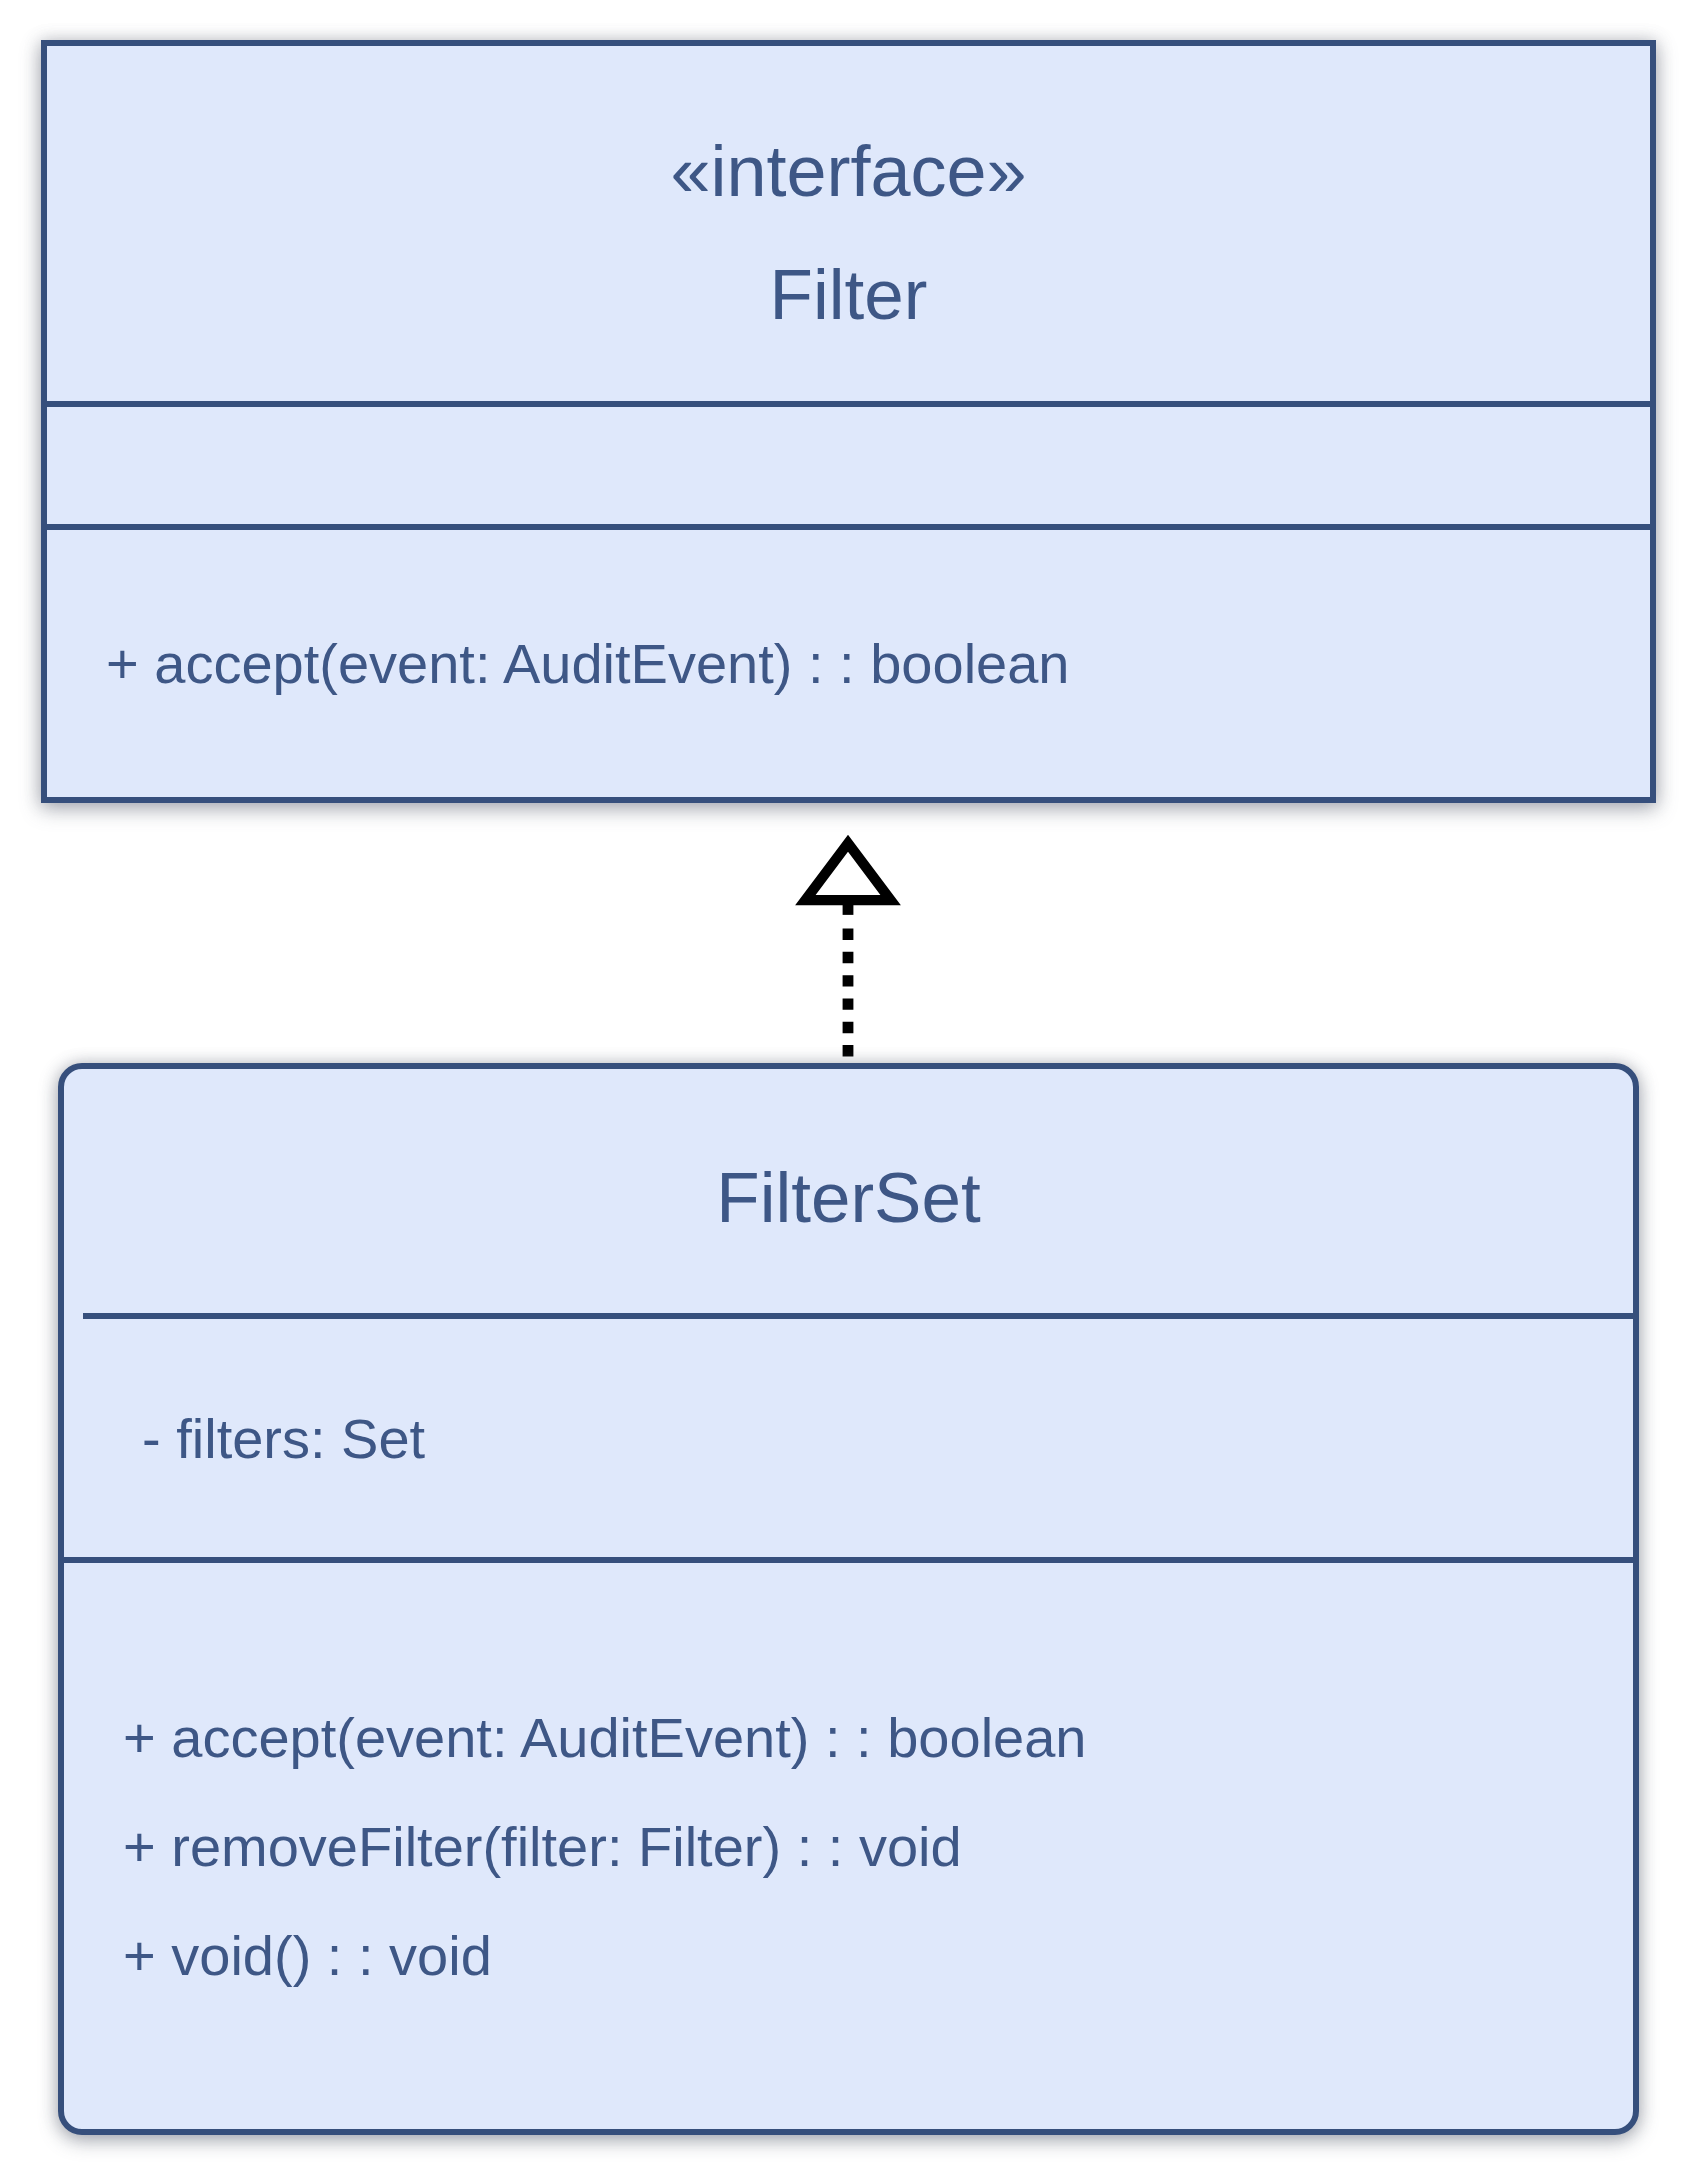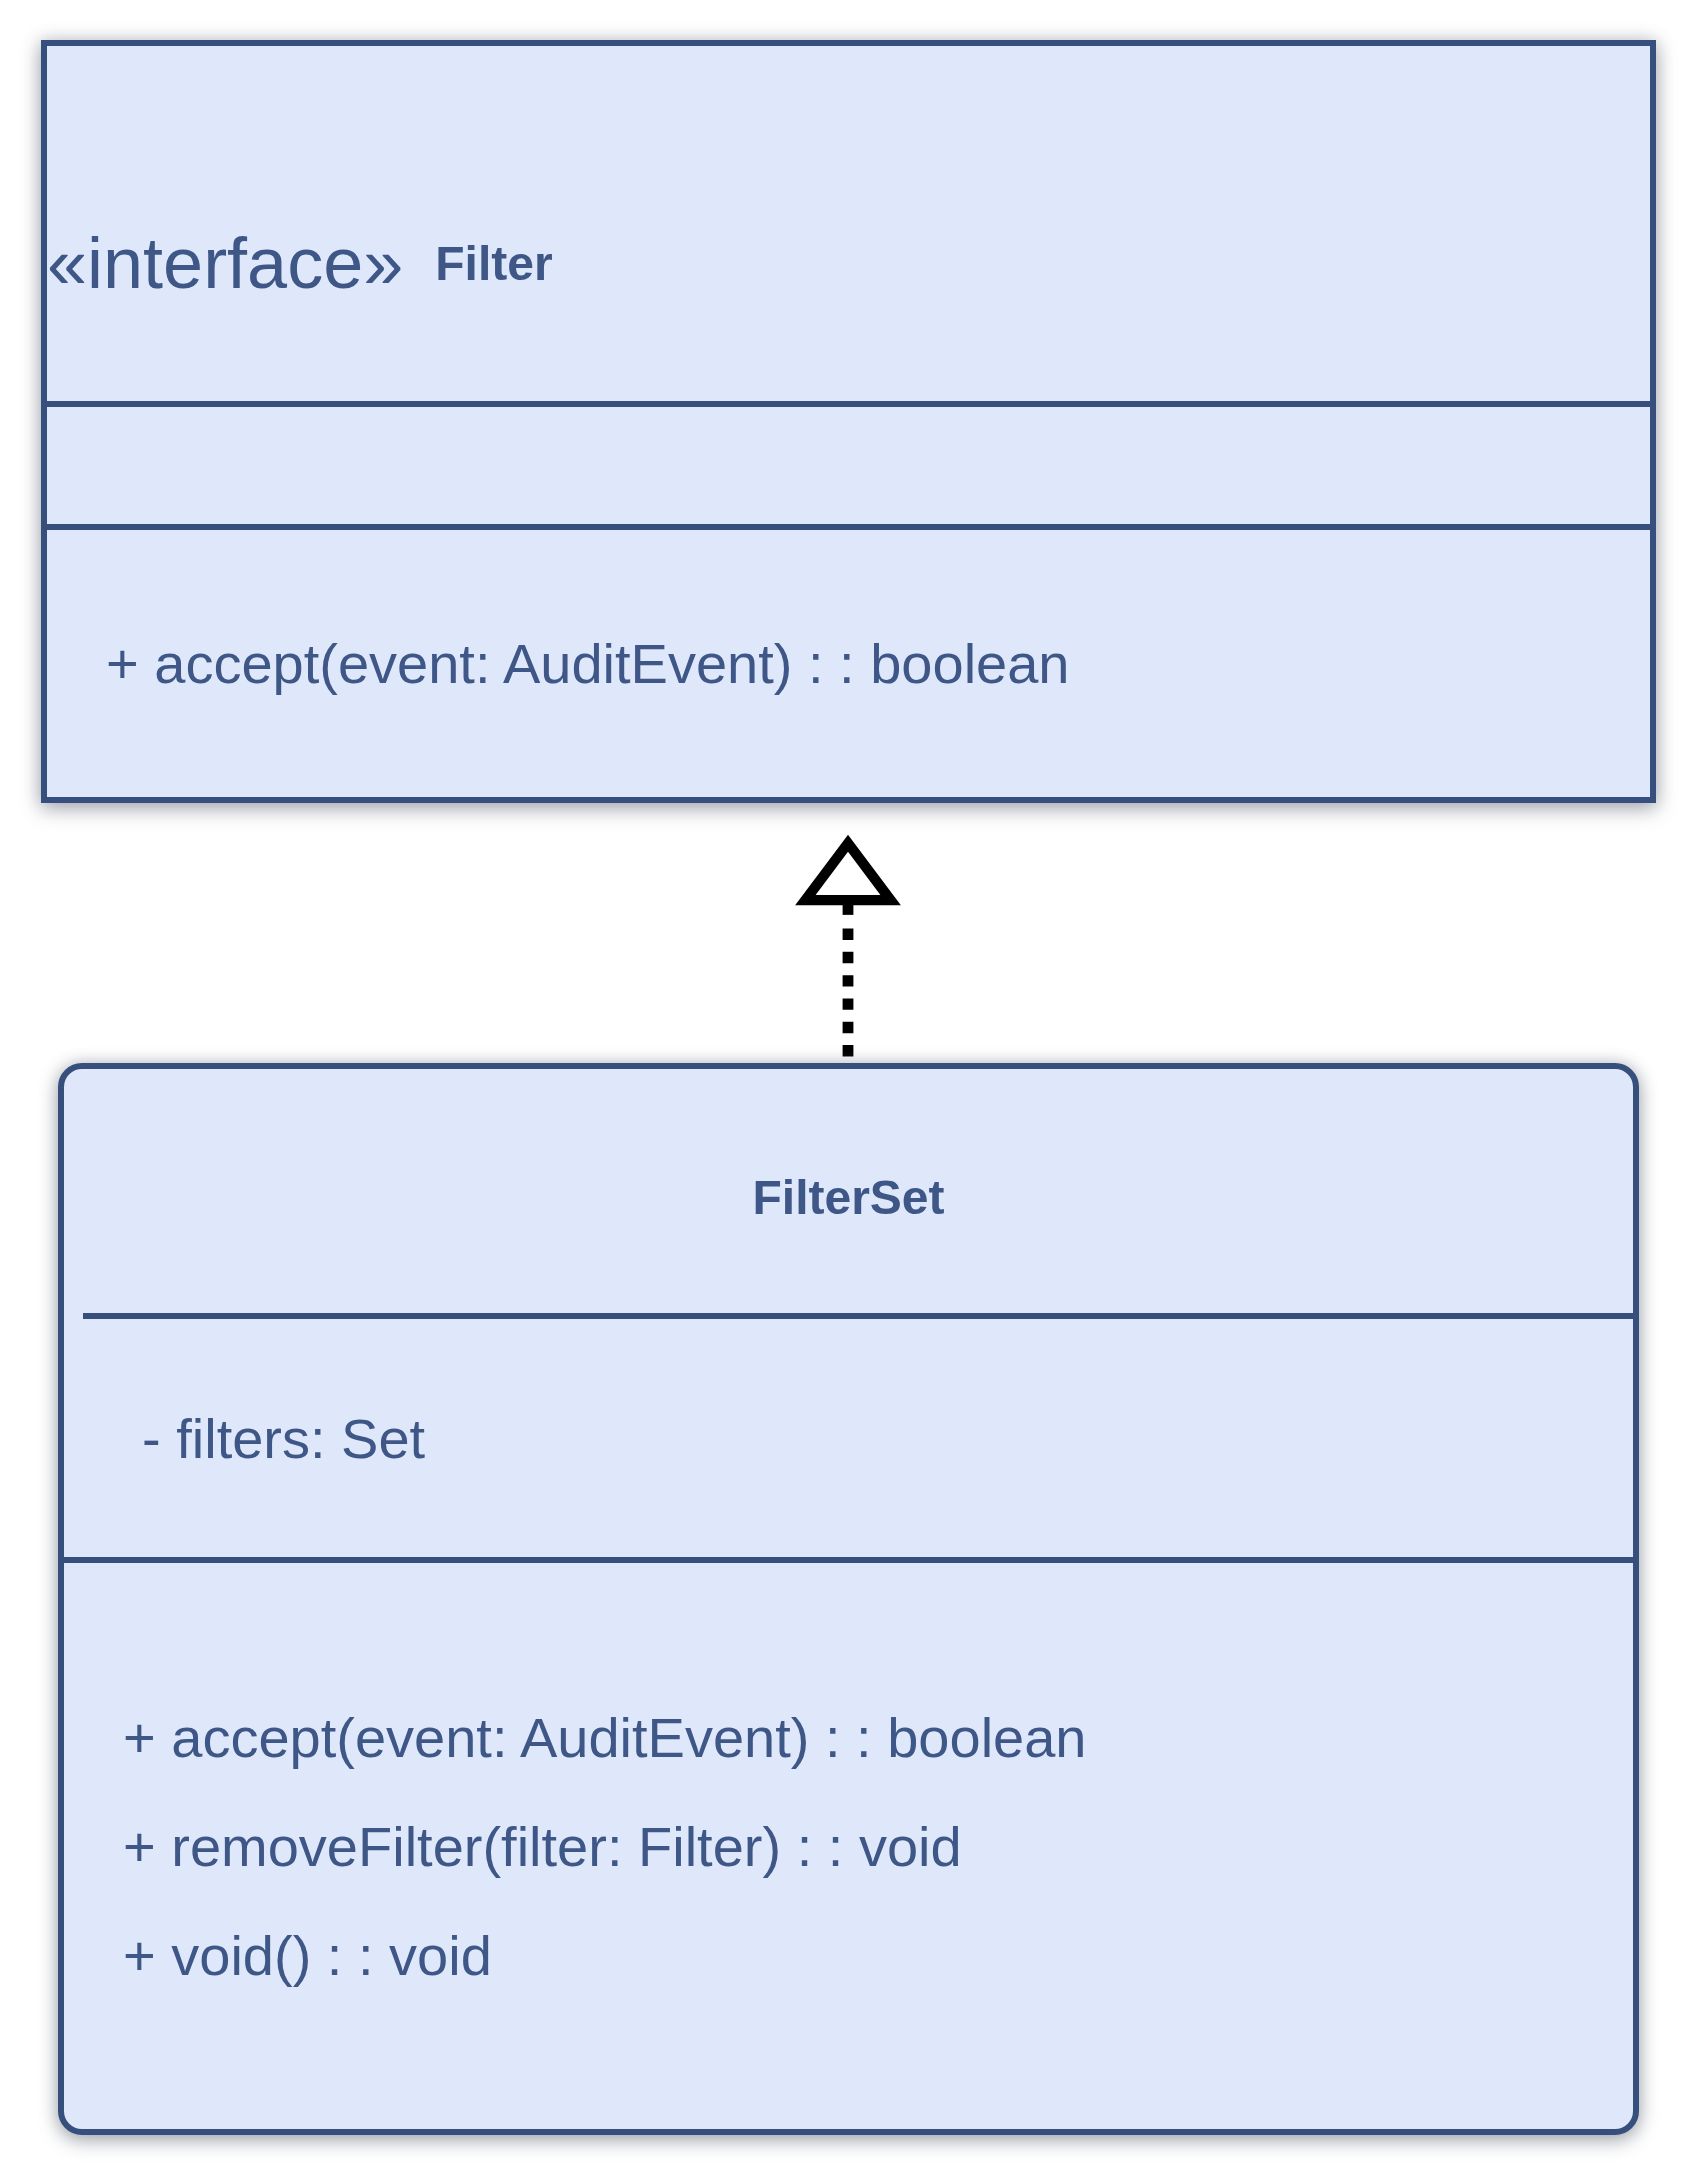--- a/index.html
+++ b/index.html
@@ -20,31 +20,31 @@
     flex-direction:column;
     color:#3e5786;
   }
   #filter-box{left:41px;top:40px;width:1615px;height:763px;}
   #filterset-box{left:58px;top:1063px;width:1581px;height:1072px;border-radius:24px;}
 
   .compartment{box-sizing:border-box;flex:0 0 auto;}
   .divider-top{border-top:6.8px solid #364f7c;}
 
   
-  #filter-box .c-title{height:355px;display:flex;align-items:center;padding-top:80px;gap:32px;text-align:right;}
+  #filter-box .c-title{height:355px;display:flex;flex-direction:column;align-items:center;padding-top:80px;gap:32px;text-align:right;}
   #filter-box .c-attrs{height:123px;}
   #filter-box .c-methods{flex:1 1 auto;display:flex;flex-direction:column;justify-content:center;padding-left:59px;}
 
   
   #filterset-box .c-title{height:244px;display:flex;flex-direction:column;align-items:center;justify-content:center;padding-top:13.6px;}
   #filterset-box .c-attrs{height:244px;display:flex;flex-direction:column;justify-content:center;padding-left:59px;margin-left:19px;}
   #filterset-box .c-methods{flex:1 1 auto;display:flex;flex-direction:column;justify-content:center;padding-left:59px;}
 
   .stereotype{font-size:72px;line-height:91px;font-weight:400;}
-  .class-name{font-size:48px;line-height:91px;font-weight:700;}
+  .class-name{font-size:71px;line-height:91px;font-weight:400;}
   .member{font-size:56px;line-height:109px;white-space:pre;}
   #filter-box .member{line-height:91px;}
 
   #realization-arrow{position:absolute;left:757px;top:834px;}
 </style>
 </head>
 <body>
 
 <div class="uml-class" id="filter-box">
   <div class="compartment c-title">

